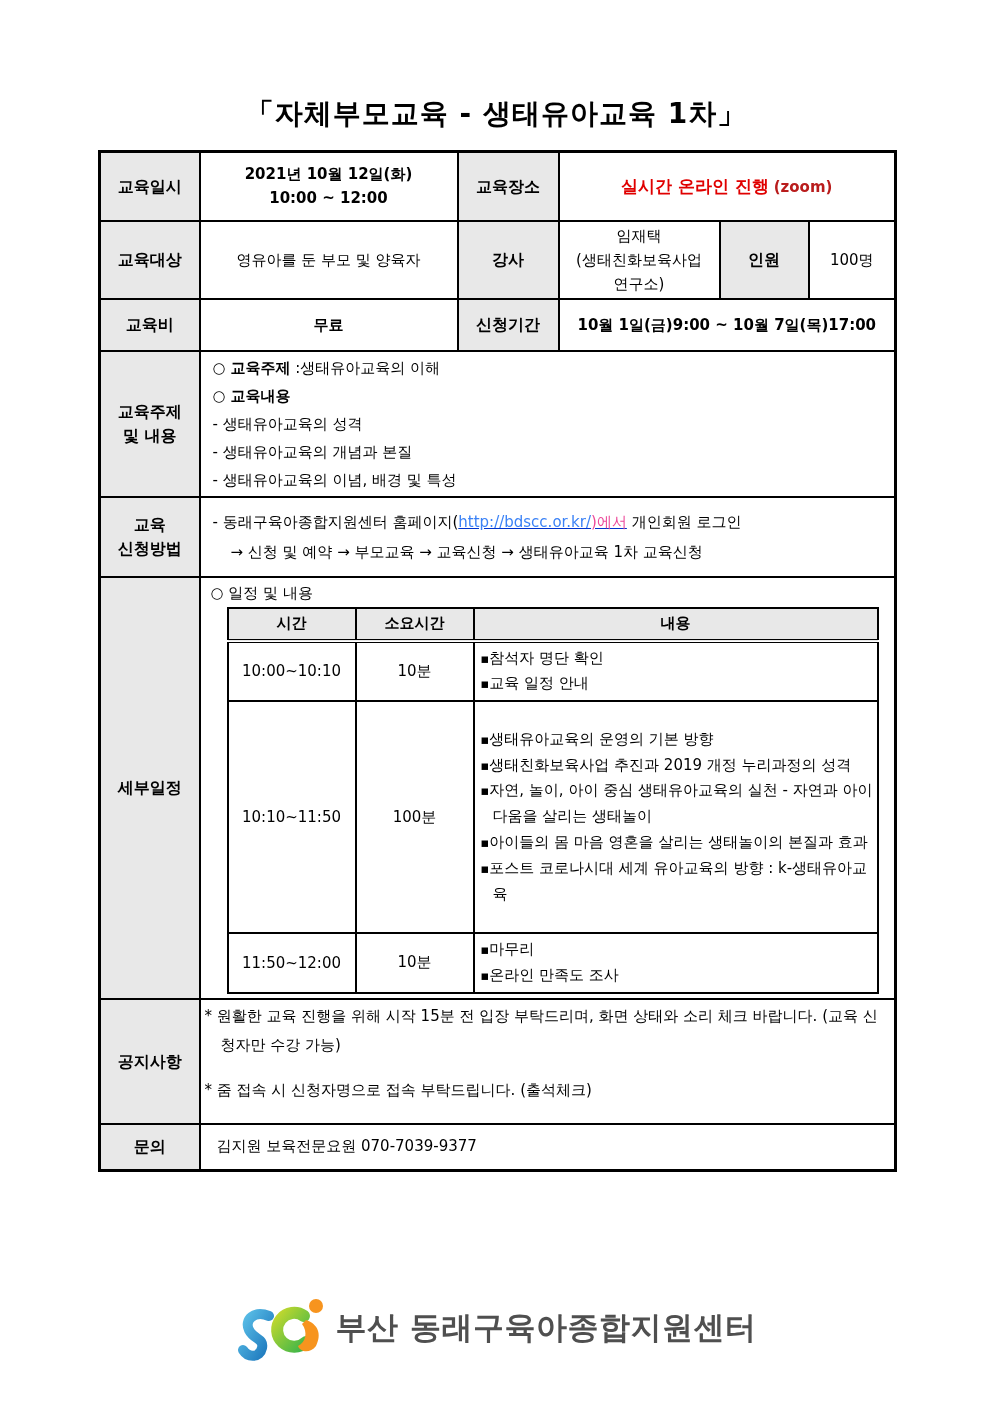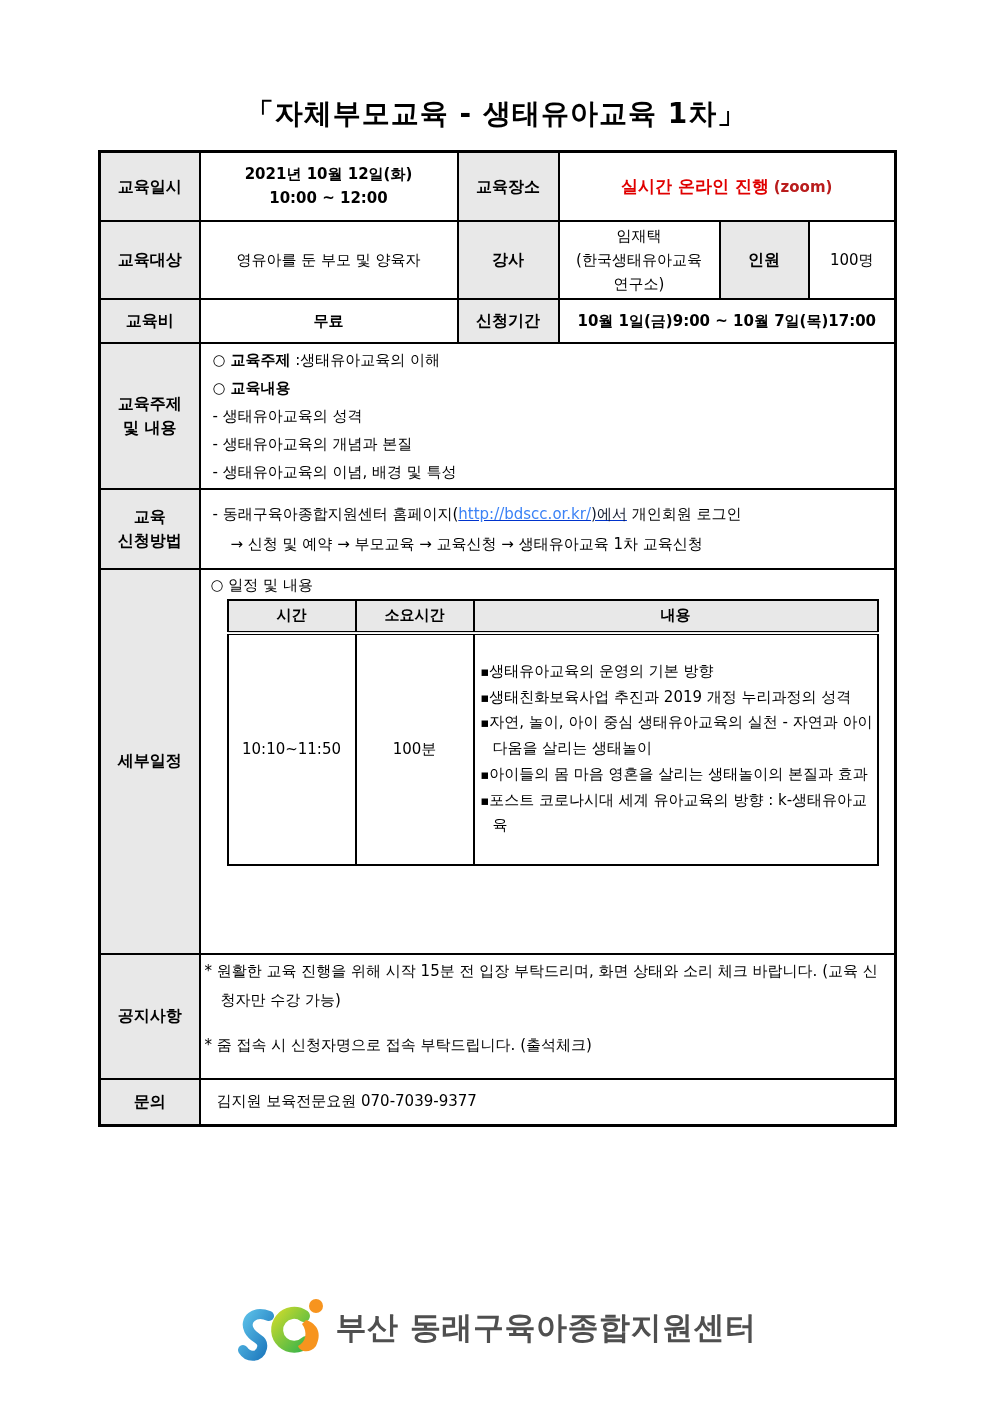--- a/index.html
+++ b/index.html
@@ -28,21 +28,21 @@
   .zoom-tag { color:#b91c1c; font-weight:bold; font-size:15px; }
   
   .topic-cell { vertical-align:middle; font-size:15px; }
   .topic-line { line-height:28px; padding-left:8px; }
   
   .apply-cell { vertical-align:middle; font-size:15px; }
   .apply-l1 { padding-left:8px; line-height:30px; }
   .apply-l2 { padding-left:26px; line-height:30px; }
   a.homelink { text-decoration:underline; text-decoration-color:#0033cc; cursor:pointer; }
   .link-url { color:#3b82f6; }
-  .link-tail { color:#0f172a; }
+  .link-tail { color:#ec4899; }
   
   .sched-cell { vertical-align:top; padding:4px 6px !important; }
   .sched-head { font-size:15px; padding:2px 0 4px 4px; }
   table.sched {
     border-collapse:collapse; table-layout:fixed; width:650px; margin-left:20px;
     border:2px solid #000;
   }
   table.sched th, table.sched td { border:2px solid #000; font-size:15px; padding:1px 4px; }
   table.sched thead th {
     background:#e8e8e8; font-weight:bold; text-align:center; height:28px;
@@ -95,28 +95,28 @@
         <span class="zoom-tag">(zoom)</span>
       </td>
     </tr>
 
     <tr style="height:75px">
       <td class="lbl">교육대상</td>
       <td class="val-c">영유아를 둔 부모 및 양육자</td>
       <td class="lbl">강사</td>
       <td class="val-c">
         <div>임재택</div>
-        <div>(한국생태유아교육</div>
+        <div>(생태친화보육사업</div>
         <div>연구소)</div>
       </td>
       <td class="lbl">인원</td>
       <td class="val-c">100명</td>
     </tr>
 
-    <tr style="height:44px">
+    <tr style="height:52px">
       <td class="lbl">교육비</td>
       <td class="val-c strongv">무료</td>
       <td class="lbl">신청기간</td>
       <td class="val-c strongv" colspan="3">10월 1일(금)9:00 ~ 10월 7일(목)17:00</td>
     </tr>
 
     <tr style="height:142px">
       <td class="lbl">
         <div>교육주제</div>
         <div>및 내용</div>
@@ -160,29 +160,45 @@
                 <col style="width:404px">
           </colgroup>
           <thead>
             <tr>
               <th>시간</th>
               <th>소요시간</th>
               <th>내용</th>
             </tr>
           </thead>
           <tbody>
+            <tr style="height:52px">
+              <td class="t-time">10:00~10:10</td>
+              <td class="t-time">10분</td>
+              <td class="t-cont">
+                <div class="b">참석자 명단 확인</div>
+                <div class="b">교육 일정 안내</div>
+              </td>
+            </tr>
             <tr style="height:232px">
               <td class="t-time">10:10~11:50</td>
               <td class="t-time">100분</td>
               <td class="t-cont">
                 <div class="b">생태유아교육의 운영의 기본 방향</div>
                 <div class="b">생태친화보육사업 추진과 2019 개정 누리과정의 성격</div>
                 <div class="b">자연, 놀이, 아이 중심 생태유아교육의 실천 - 자연과 아이다움을 살리는 생태놀이</div>
                 <div class="b">아이들의 몸 마음 영혼을 살리는 생태놀이의 본질과 효과</div>
                 <div class="b">포스트 코로나시대 세계 유아교육의 방향 : k-생태유아교육</div>
+              </td>
+            </tr>
+            <tr style="height:44px">
+              <td class="t-time">11:50~12:00</td>
+              <td class="t-time">10분</td>
+              <td class="t-cont">
+                <div class="b">마무리</div>
+                <div class="b">온라인 만족도 조사</div>
               </td>
             </tr>
           </tbody>
         </table>
       </td>
     </tr>
 
     <tr style="height:113px">
       <td class="lbl">공지사항</td>
       <td class="notice-cell" colspan="5">

